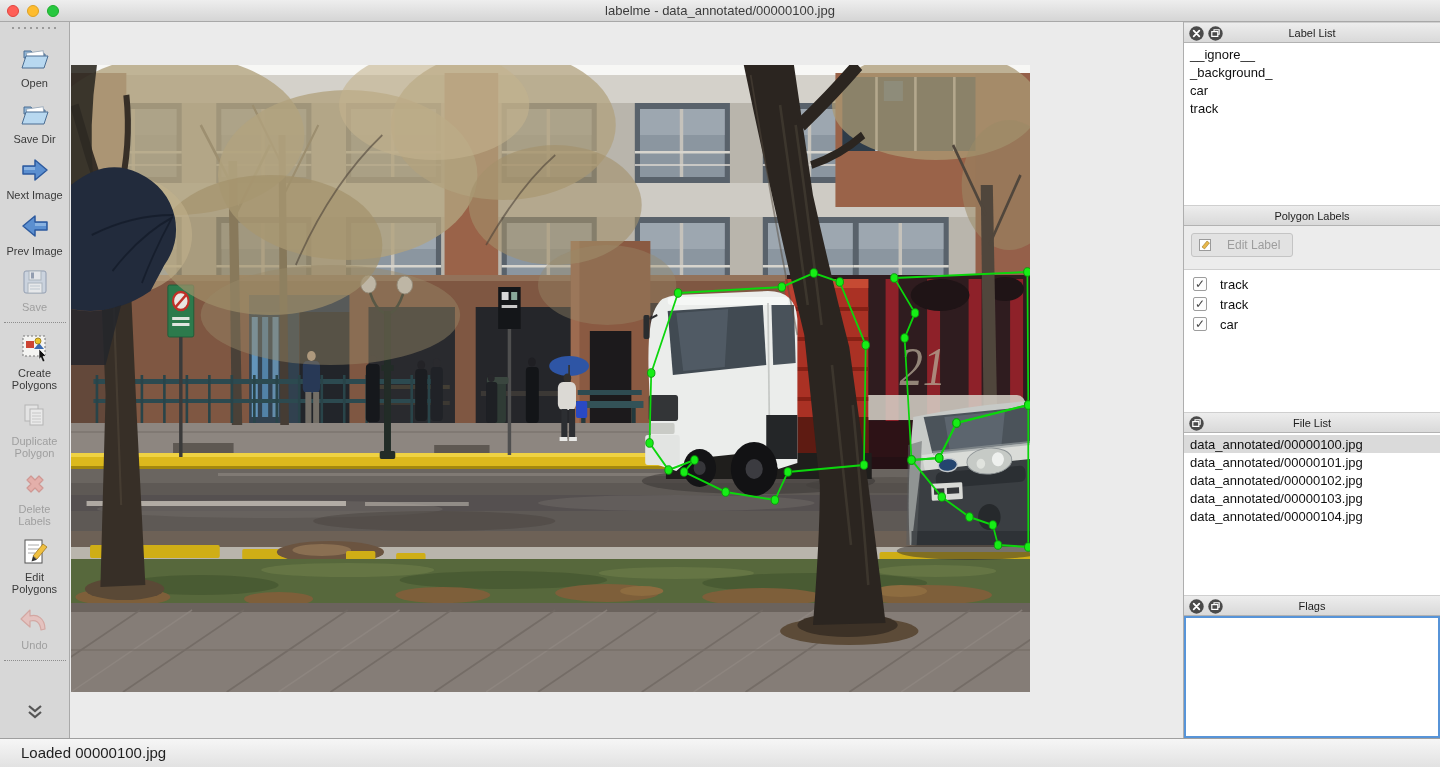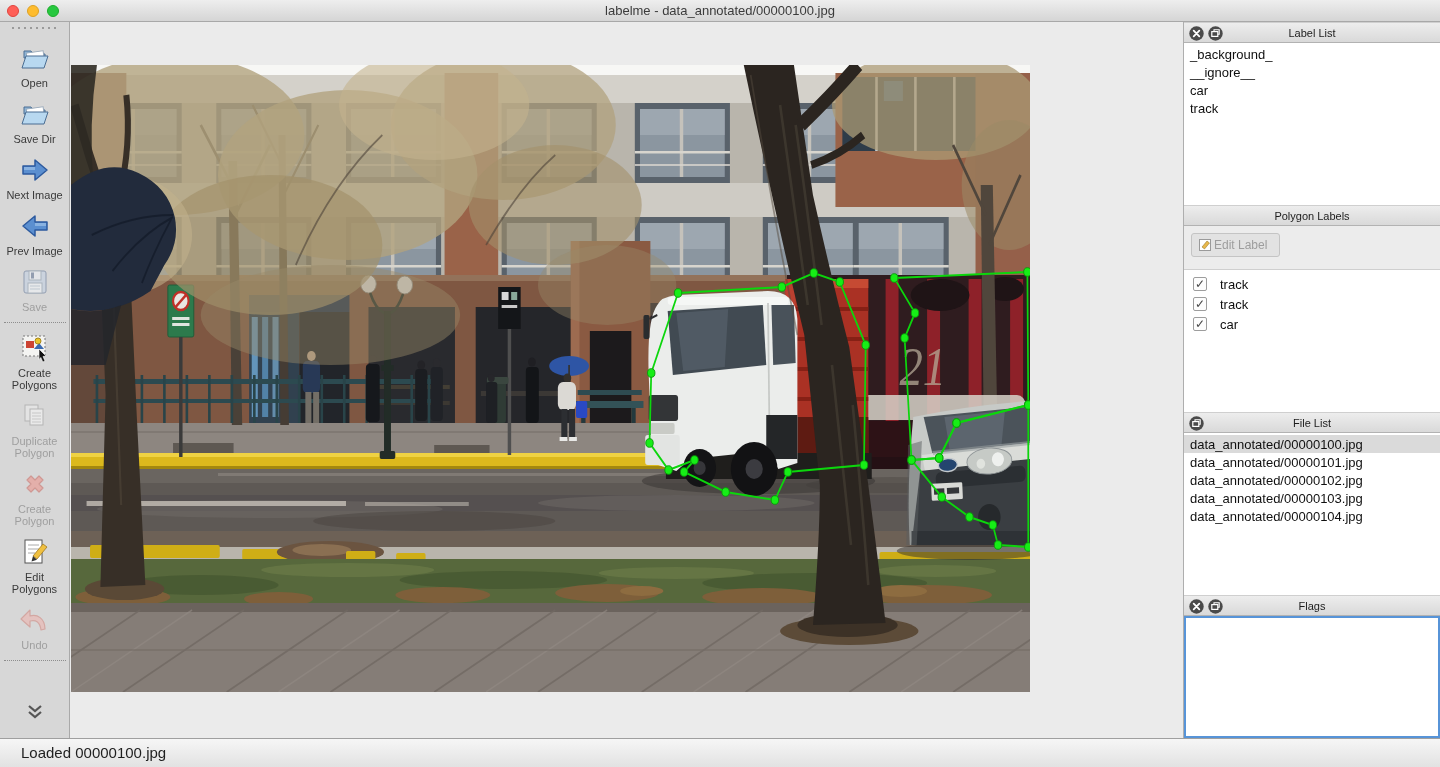--- a/index.html
+++ b/index.html
@@ -42,21 +42,21 @@
   .panel-header { height:21px; flex:0 0 21px; background:linear-gradient(#ededed,#d9d9d9);
                   border-top:1px solid #cfcfcf; border-bottom:1px solid #b2b2b2; position:relative; }
   .panel-title { display:block; text-align:center; font-size:11px; color:#1c1c1c; line-height:20px; }
   .hdr-btns { position:absolute; left:5px; top:3px; display:flex; gap:4px; }
   .panelbtn { width:15px; height:15px; cursor:pointer; display:block; }
   .panel-body { background:#ffffff; overflow:hidden; }
   .list-plain { font-size:13px; color:#101010; padding-top:2px; }
   .list-plain .row { padding:1px 6px; height:18px; line-height:17px; white-space:nowrap; }
   .row.selected { background:#dadada; }
   .editbar { height:44px; flex:0 0 44px; background:#ececec; border-bottom:1px solid #cfcfcf; }
-  .editlabel-btn { display:inline-flex; align-items:center; gap:2px; margin:7px 0 0 7px; height:24px;
+  .editlabel-btn { display:inline-flex; align-items:center; gap:15px; margin:7px 0 0 7px; height:24px;
                    padding:0 12px 0 6px; background:#e2e2e2; border:1px solid #c4c4c4; border-radius:3px;
                    font-size:12px; color:#9d9d9d; cursor:default; }
   .chk-row { display:flex; align-items:center; gap:13px; height:20px; padding-left:9px; font-size:13px; color:#101010; }
   .checkbox { width:14px; height:14px; border:1px solid #9d9d9d; border-radius:2px; background:#fdfdfd;
               font-size:12px; line-height:12px; text-align:center; color:#4a4a4a; cursor:pointer; }
   .flags-body { flex:1 1 auto; background:#ffffff; border:2px solid #5794d8; }
 
   
   .statusbar { height:29px; flex:0 0 29px; background:linear-gradient(#f6f6f6,#e2e2e2);
                border-top:1px solid #9f9f9f; font-size:15px; color:#1f1f1f; line-height:27px; padding-left:21px; }
@@ -153,21 +153,21 @@
             </svg>
           </span>
           <div class="tb-label">Duplicate Polygon</div>
         </div>
         <div class="tb-item disabled">
           <span>
             <svg class="tb-icon" viewBox="0 0 32 32">
               <path d="M8 12 L12 8 L16 12 L20 8 L24 12 L20 16 L24 20 L20 24 L16 20 L12 24 L8 20 L12 16 Z" fill="#ee8f86" stroke="#c9655c" stroke-width="1.2" stroke-linejoin="round"></path>
             </svg>
           </span>
-          <div class="tb-label">Create Polygon</div>
+          <div class="tb-label">Delete Labels</div>
         </div>
         <div class="tb-item">
           <span>
             <svg class="tb-icon" viewBox="0 0 32 32">
               <rect x="6" y="4" width="17" height="23" fill="#ffffff" stroke="#555"></rect>
               <path d="M9 9 h11 M9 13 h11 M9 17 h7" stroke="#aaa"></path>
               <path d="M14 20 L24 8 L28 11 L18 23 Z" fill="#f0c040" stroke="#a07820" stroke-width=".8"></path>
               <path d="M14 20 l-1.5 5.5 5.5 -1.8 Z" fill="#333"></path>
             </svg>
           </span>
@@ -557,22 +557,22 @@
             </svg>
             <svg class="panelbtn" viewBox="0 0 15 15">
               <circle cx="7.5" cy="7.5" r="7.2" fill="#4a4a4a"></circle>
               <rect x="3.8" y="5.6" width="6" height="4.8" fill="none" stroke="#fff" stroke-width="1.2"></rect>
               <path d="M6 5.6 V3.8 H11.2 V8.2 H9.8" fill="none" stroke="#fff" stroke-width="1.1"></path>
             </svg>
           </div>
         <span class="panel-title">Label List</span>
       </div>
       <div class="panel-body list-plain" id="label-list-body" style="height:162px;">
+          <div class="row">__ignore__</div>
           <div class="row">_background_</div>
-          <div class="row">__ignore__</div>
           <div class="row">car</div>
           <div class="row">track</div>
         </div>
 
       <div class="panel-header">
         <div class="hdr-btns"></div>
         <span class="panel-title">Polygon Labels</span>
       </div>
       <div class="editbar">
         <div class="editlabel-btn">

